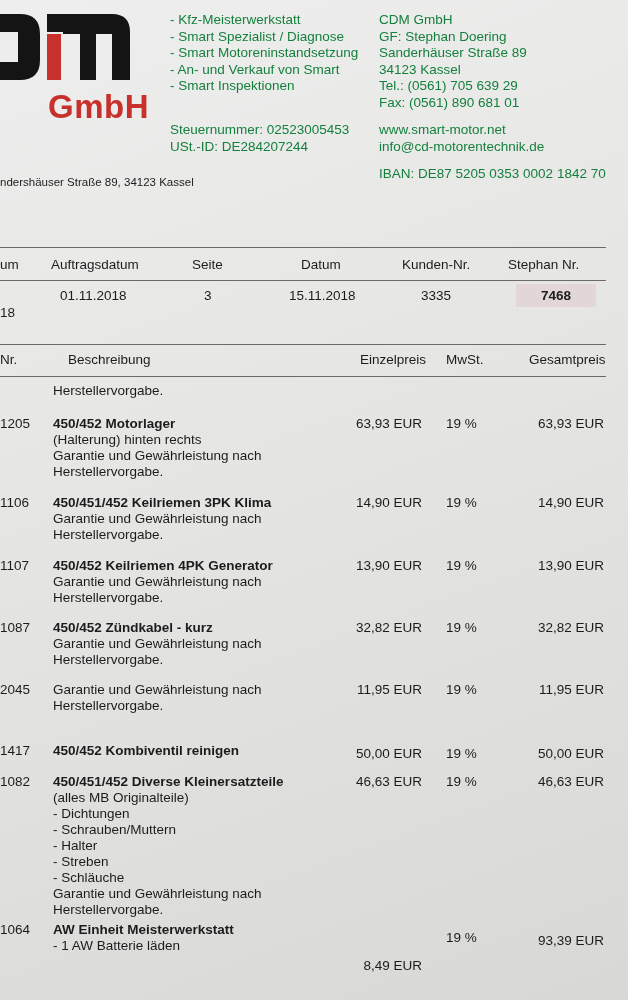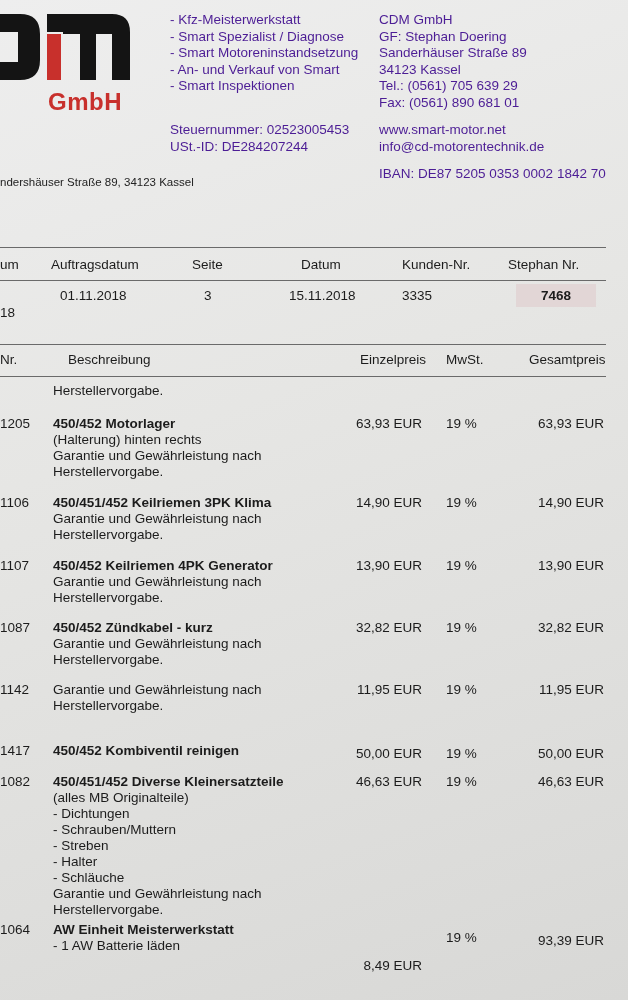--- a/index.html
+++ b/index.html
@@ -4,24 +4,24 @@
 <style>
   html, body { margin:0; padding:0; }
   body {
     width:628px; height:1000px; overflow:hidden; position:relative;
     background: linear-gradient(160deg, #eeeeee 0%, #e6e6e4 40%, #dededc 75%, #d8d8d6 100%);
     font-family: "Liberation Sans", sans-serif; color:#1c1c1c;
   }
   .abs { position:absolute; }
   
   .logo { left:0; top:12px; width:135px; height:100px; }
-  .logo .gmbh { position:absolute; left:48px; top:76px; font-size:24px; font-weight:bold; color:#c8302c; letter-spacing:0.5px; }
+  .logo .gmbh { position:absolute; left:48px; top:76px; font-size:33px; font-weight:bold; color:#c8302c; letter-spacing:0.5px; }
   .sender-line { left:0; top:176px; font-size:11.5px; color:#222; white-space:nowrap; }
 
-  .col { font-size:13.5px; line-height:16.5px; white-space:nowrap; color:#4c1d95; }
+  .col { font-size:13.5px; line-height:16.5px; white-space:nowrap; color:#15803d; }
   .services { left:170px; top:12px; }
   .tax { left:170px; top:122px; }
   .company { left:379px; top:12px; }
   .web { left:379px; top:122px; }
   .bank { left:379px; top:166px; }
 
   .rule { position:absolute; left:0; width:606px; height:1px; background:#6a6a6a; }
 
   .meta-row { position:absolute; left:0; width:628px; font-size:13.5px; }
   .meta-row span { position:absolute; white-space:nowrap; }
@@ -94,21 +94,21 @@
   <span style="left:301px;">Datum</span>
   <span style="left:402px;">Kunden-Nr.</span>
   <span style="left:508px;">Stephan Nr.</span>
 </div>
 <div class="rule" style="top:280px;"></div>
 <div class="meta-row" style="top:288px;">
   <span style="left:0;margin-top:17px;">18</span>
   <span style="left:60px;">01.11.2018</span>
   <span style="left:204px;">3</span>
   <span style="left:289px;">15.11.2018</span>
-  <span style="left:402px;">3335</span>
+  <span style="left:421px;">3335</span>
   <span class="invoice-no" style="left:516px; top:-4px;">7468</span>
 </div>
 
 <div class="rule" style="top:344px;"></div>
 <span class="th" style="left:0; top:352px;">Nr.</span>
 <span class="th" style="left:52px; top:352px;margin-left:16px;">Beschreibung</span>
 <span class="th" style="left:360px; top:352px;">Einzelpreis</span>
 <span class="th" style="left:446px; top:352px;">MwSt.</span>
 <span class="th" style="left:529px; top:352px;">Gesamtpreis</span>
 <div class="rule" style="top:376px;"></div>
@@ -168,21 +168,21 @@
       <div>Garantie und Gewährleistung nach</div>
       <div>Herstellervorgabe.</div>
     </div>
   </div>
   <span class="unit">32,82 EUR</span>
   <span class="vat">19 %</span>
   <span class="total">32,82 EUR</span>
 </div>
 
 <div class="item" style="top:682px;">
-  <span class="nr">1142</span>
+  <span class="nr">2045</span>
   <div class="desc">
     <div class="lines">
       <div>Garantie und Gewährleistung nach</div>
       <div>Herstellervorgabe.</div>
     </div>
   </div>
   <span class="unit">11,95 EUR</span>
   <span class="vat">19 %</span>
   <span class="total">11,95 EUR</span>
 </div>
@@ -198,22 +198,22 @@
 </div>
 
 <div class="item" style="top:774px;">
   <span class="nr">1082</span>
   <div class="desc">
     <div class="title">450/451/452 Diverse Kleinersatzteile</div>
     <div class="lines">
       <div>(alles MB Originalteile)</div>
       <div>- Dichtungen</div>
       <div>- Schrauben/Muttern</div>
+      <div>- Halter</div>
       <div>- Streben</div>
-      <div>- Halter</div>
       <div>- Schläuche</div>
       <div>Garantie und Gewährleistung nach</div>
       <div>Herstellervorgabe.</div>
     </div>
   </div>
   <span class="unit">46,63 EUR</span>
   <span class="vat">19 %</span>
   <span class="total">46,63 EUR</span>
 </div>
 

